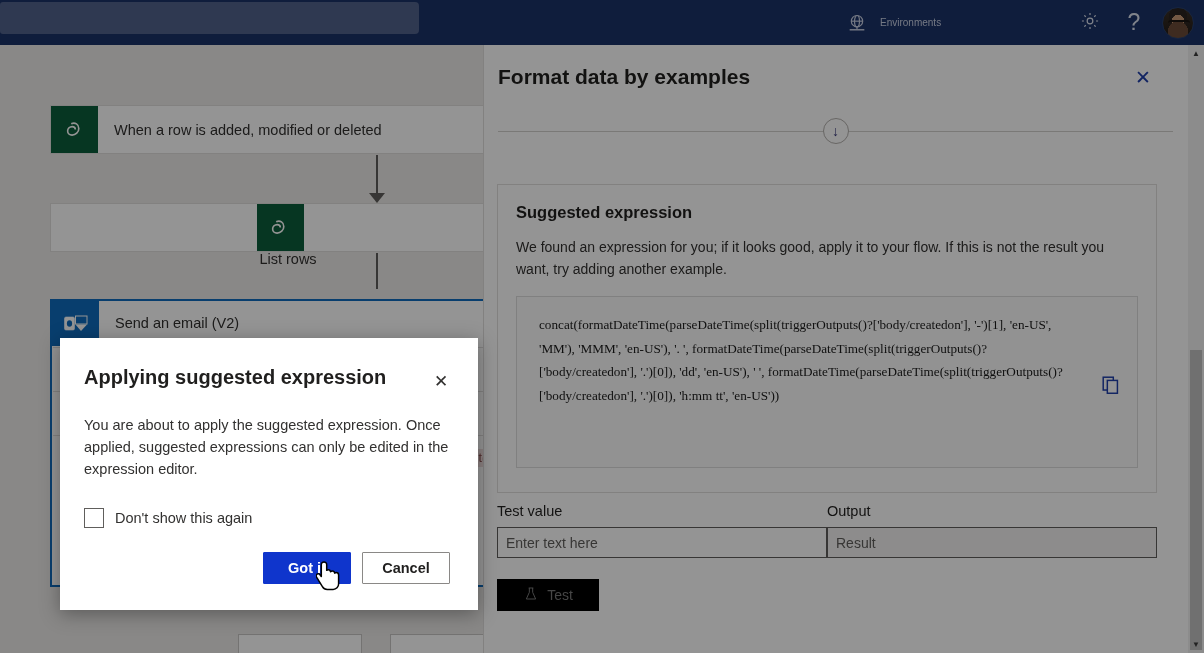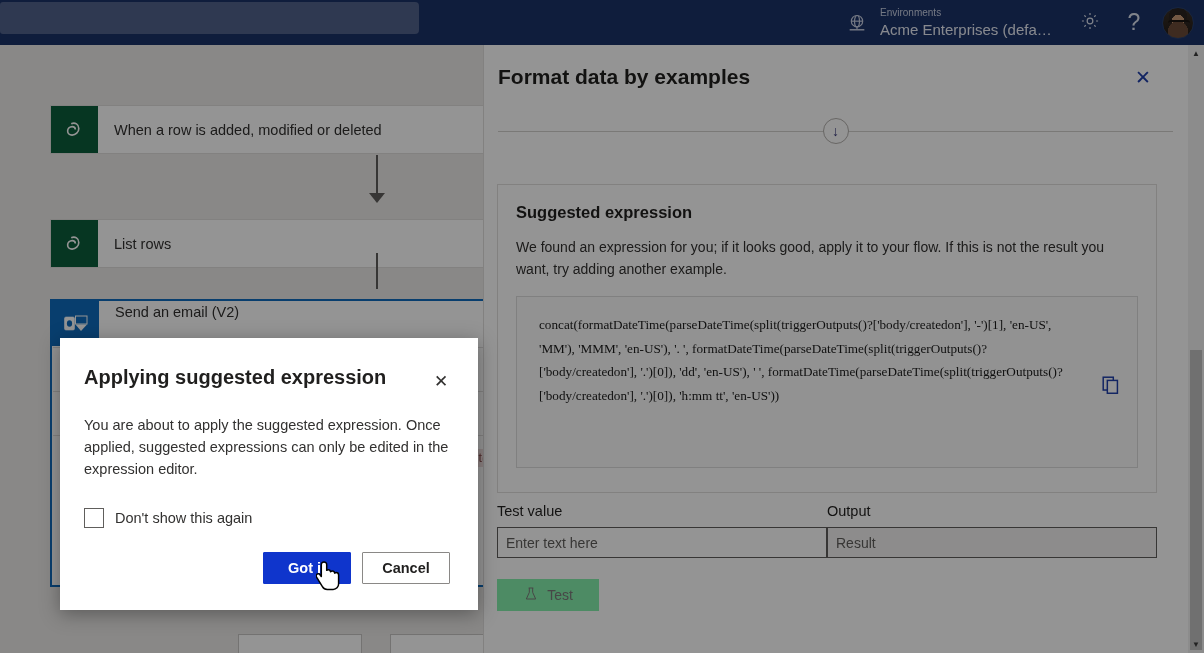--- a/index.html
+++ b/index.html
@@ -64,24 +64,24 @@
   .flow-card .ficon {
     width: 47px; height: 47px; flex: 0 0 47px;
     display: flex; align-items: center; justify-content: center;
   }
   .flow-card .flabel {
     font-size: 14.5px; color: #323130; padding-left: 16px;
   }
   .icon-dataverse { background: #0b5e3b; }
   .icon-outlook   { background: #0f6cbd; }
   #card-trigger { top: 60px; }
-  #card-list    { top: 174px; }
+  #card-list    { top: 158px; flex-direction: column; }
   #card-email   { top: 254px; border: 2px solid #0f6cbd; height: 288px; align-items: flex-start; }
   #card-email .ficon { height: 45px; }
-  #card-email .flabel { padding-top: 3px; }
+  #card-email .flabel { padding-top: 14px; }
 
   .connector {
     position: absolute; left: 376px; width: 2px; background: #605e5c;
   }
   #conn1 { top: 110px; height: 38px; }
   #conn2 { top: 208px; height: 36px; }
   .arrowhead {
     position: absolute; left: 369px; width: 0; height: 0;
     border-left: 8px solid transparent; border-right: 8px solid transparent;
     border-top: 10px solid #605e5c;
@@ -187,21 +187,21 @@
   .io-input {
     width: 100%; height: 31px; border: 1px solid #605e5c; background: #ffffff;
     font-family: "Liberation Sans", sans-serif; font-size: 14px; color: #323130;
     padding: 0 8px; outline: none;
   }
   .io-input::placeholder { color: #605e5c; }
   .io-input.readonly { background: #f3f2f1; border-color: #605e5c; }
   .test-btn {
     position: absolute; left: 13px; top: 534px;
     width: 102px; height: 32px;
-    background: #86efac; border: none;
+    background: #000000; border: none;
     display: flex; align-items: center; justify-content: center; gap: 8px;
     font-family: "Liberation Sans", sans-serif; font-size: 14px; color: #7a7a7a;
   }
 
   
   .scrollbar {
     position: absolute; right: 0; top: 45px; width: 16px; height: 608px;
     background: #f1f1f1;
   }
   .sb-arrow {
@@ -275,21 +275,20 @@
           <circle cx="12" cy="10" r="6.2"></circle>
           <ellipse cx="12" cy="10" rx="2.7" ry="6.2"></ellipse>
           <line x1="5.9" y1="10" x2="18.1" y2="10"></line>
           <line x1="4" y1="19.4" x2="20" y2="19.4" stroke-width="1.6"></line>
           <line x1="12" y1="16.2" x2="12" y2="19.4"></line>
         </svg>
       </div>
 
       <div class="env-block">
         <div class="env-label">Environments</div>
-        <div class="env-value">Acme Enterprises (defa…</div>
       </div>
 
       <div class="topbar-btn">
         <span>
           <svg width="22" height="22" viewBox="0 0 24 24" fill="none" stroke="currentColor" stroke-width="1.3">
             <circle cx="12" cy="12" r="3.1"></circle>
             <path d="M12 3.2v2.2M12 18.6v2.2M3.2 12h2.2M18.6 12h2.2M5.8 5.8l1.6 1.6M16.6 16.6l1.6 1.6M18.2 5.8l-1.6 1.6M7.4 16.6l-1.6 1.6"></path>
           </svg>
         </span>
       </div>

